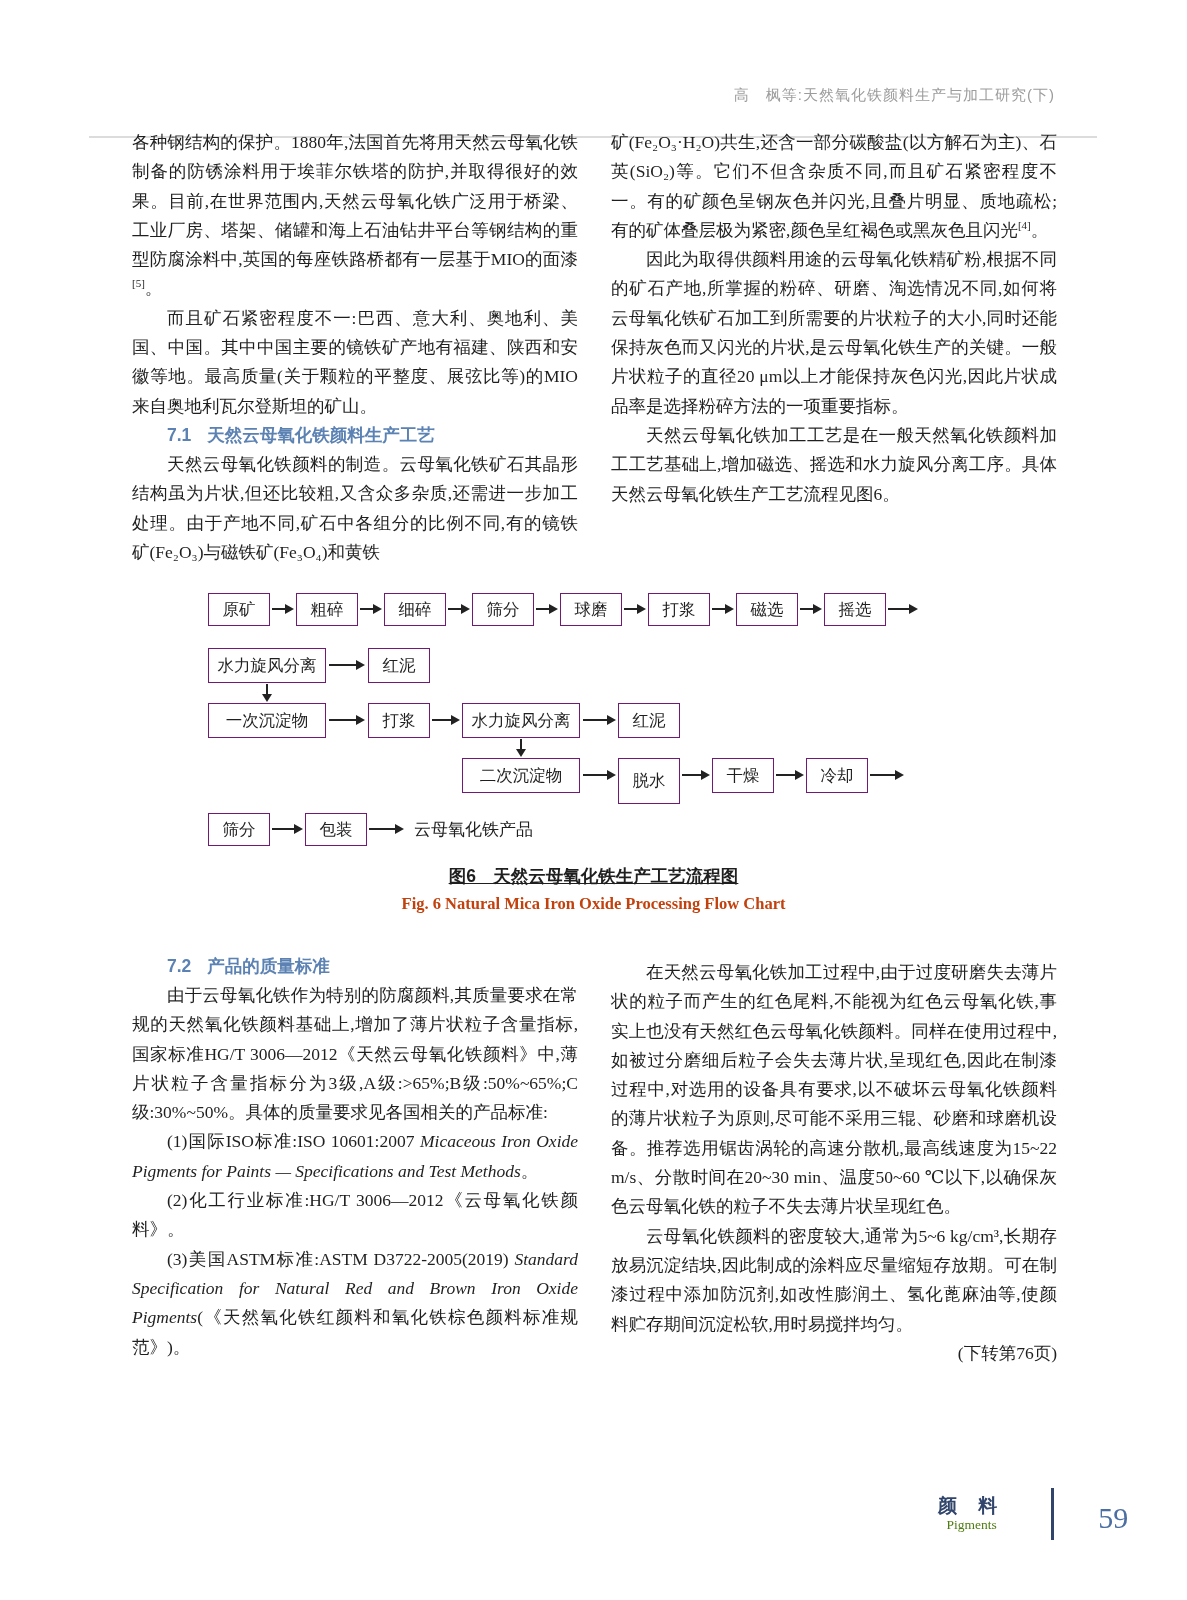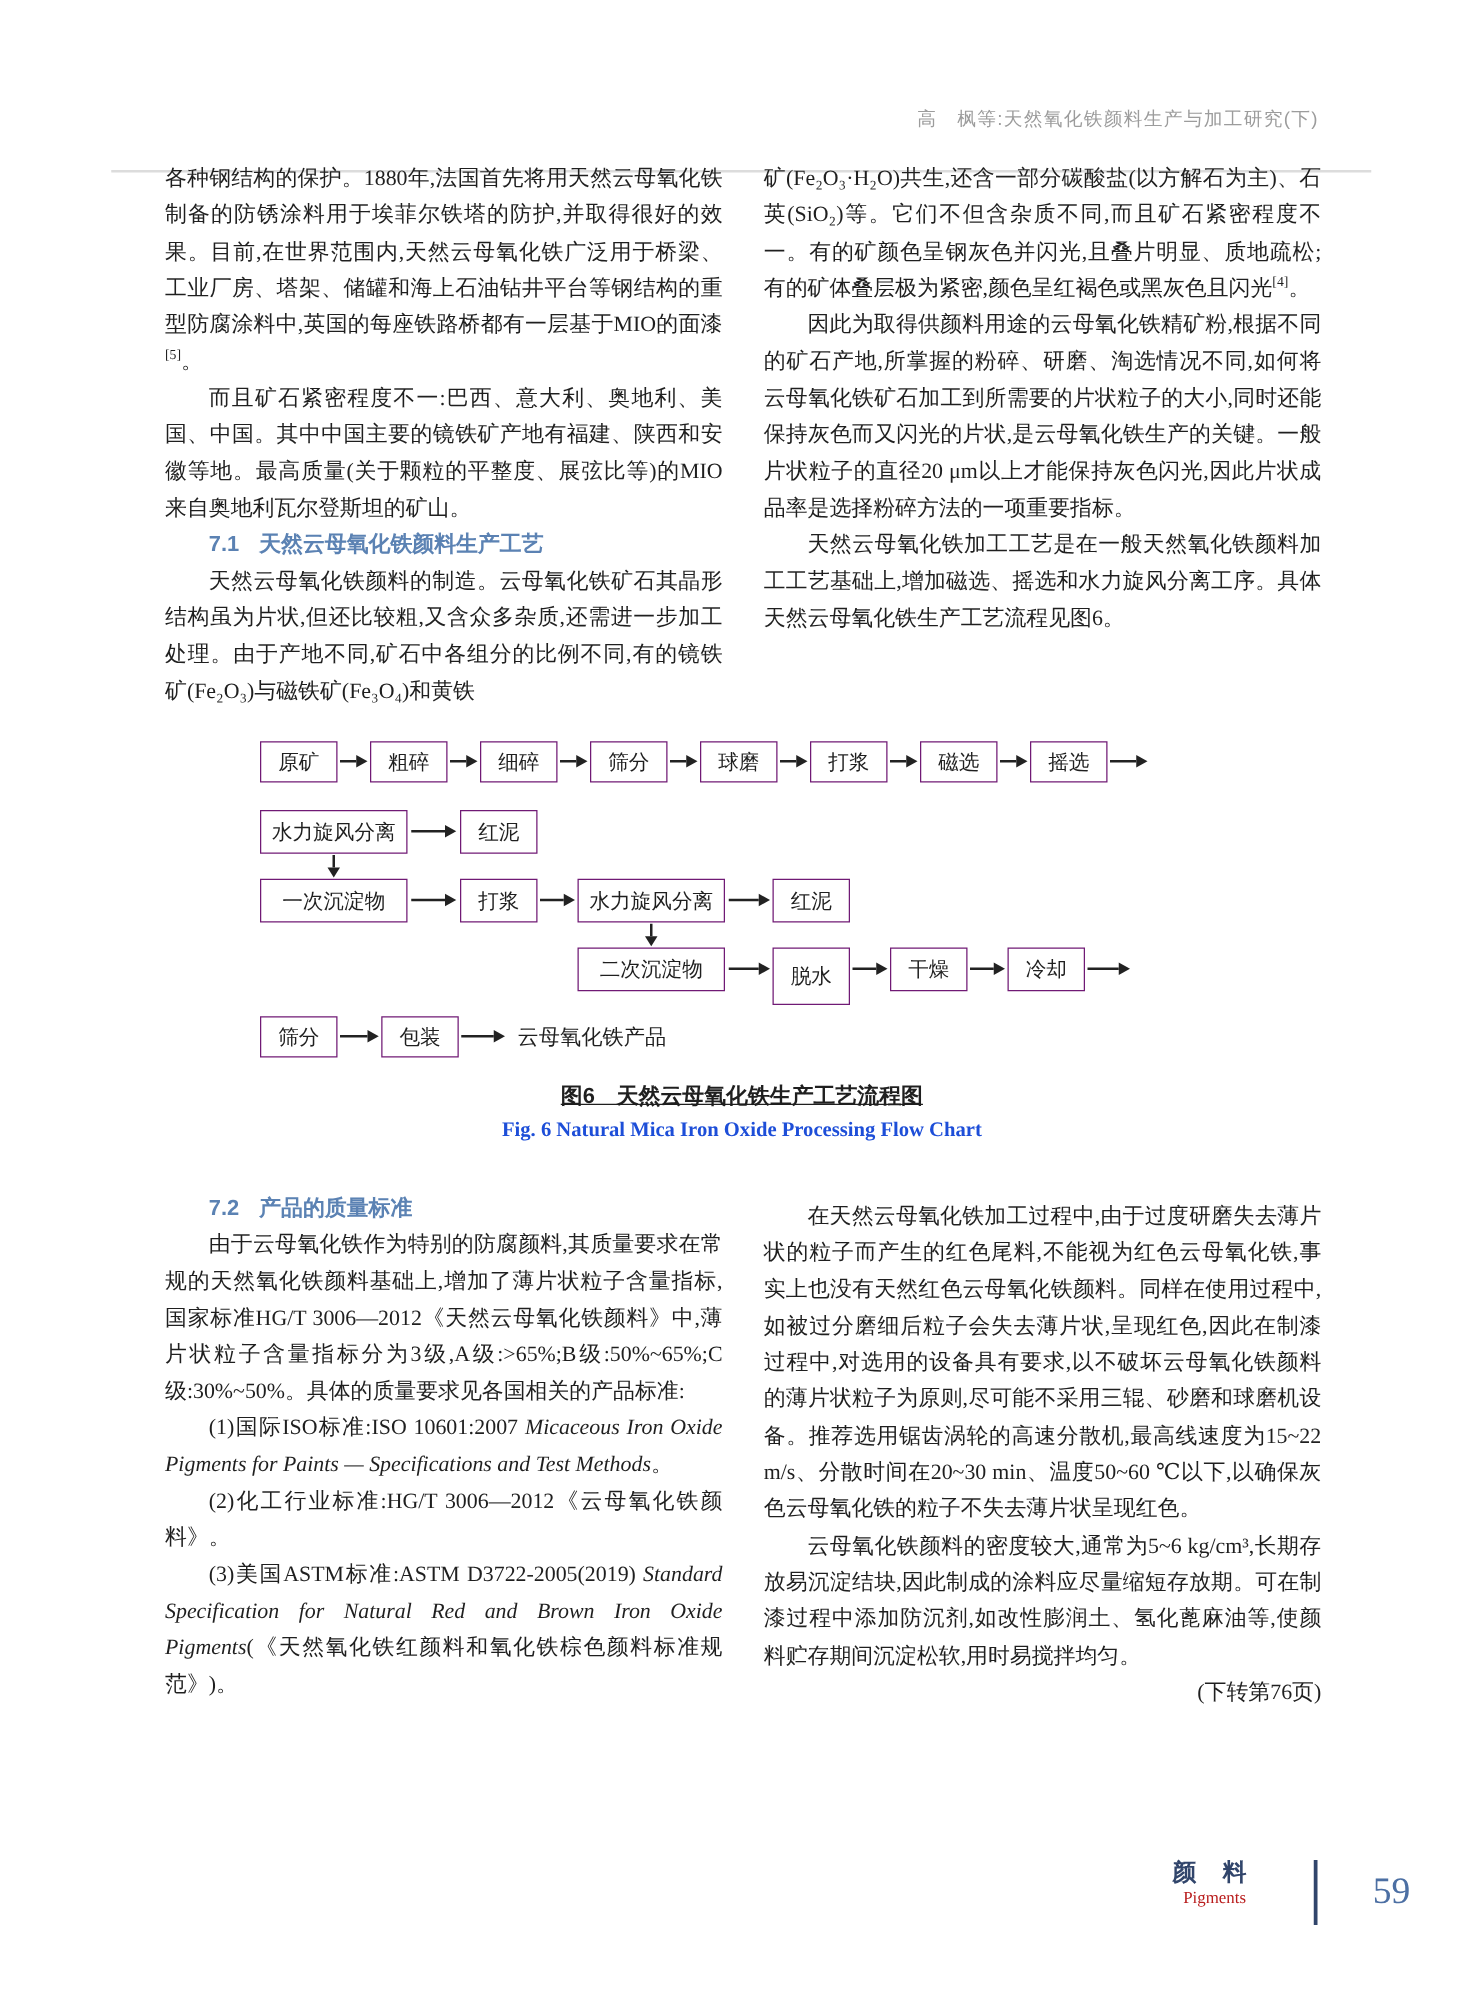--- a/index.html
+++ b/index.html
@@ -49,31 +49,31 @@
   .ad::after{
     content:"";position:absolute;bottom:-8px;left:50%;transform:translateX(-50%);
     border-top:8px solid #222;border-left:5px solid transparent;border-right:5px solid transparent;
   }
   .caption-zh{
     position:absolute;top:864px;left:0;width:100%;text-align:center;
     font-family:"Liberation Sans","DejaVu Sans",sans-serif;font-weight:bold;font-size:17.5px;color:#1f1f1f;text-decoration:underline;
   }
   .caption-en{
     position:absolute;top:894px;left:0;width:100%;text-align:center;
-    font-family:"Liberation Serif","DejaVu Serif",serif;font-weight:bold;font-size:16.5px;color:#1d4ed8;
+    font-family:"Liberation Serif","DejaVu Serif",serif;font-weight:bold;font-size:16.5px;color:#c2410c;
   }
-  .footer{position:absolute;top:1488px;left:938px;display:flex;gap:36px;}
+  .footer{position:absolute;top:1488px;left:938px;display:flex;align-items:center;gap:36px;}
   .f-zh-wrap{text-align:center;margin-right:10px;}
   .f-zh{
     font-family:"Liberation Sans","DejaVu Sans",sans-serif;font-weight:bold;
     font-size:19px;color:#31456b;letter-spacing:8px;line-height:22px;
   }
   .f-en{
     font-family:"Liberation Serif","DejaVu Serif",serif;
-    font-size:13.5px;color:#b91c1c;line-height:16px;
+    font-size:13.5px;color:#4d7c0f;line-height:16px;
   }
   .f-bar{width:3px;height:52px;background:#31456b;margin-right:8px;}
   .f-num{
     font-family:"Liberation Serif","DejaVu Serif",serif;
     font-size:30px;color:#4c6fa3;margin-top:8px;
   }
 </style>
 </head>
 <body>
 

